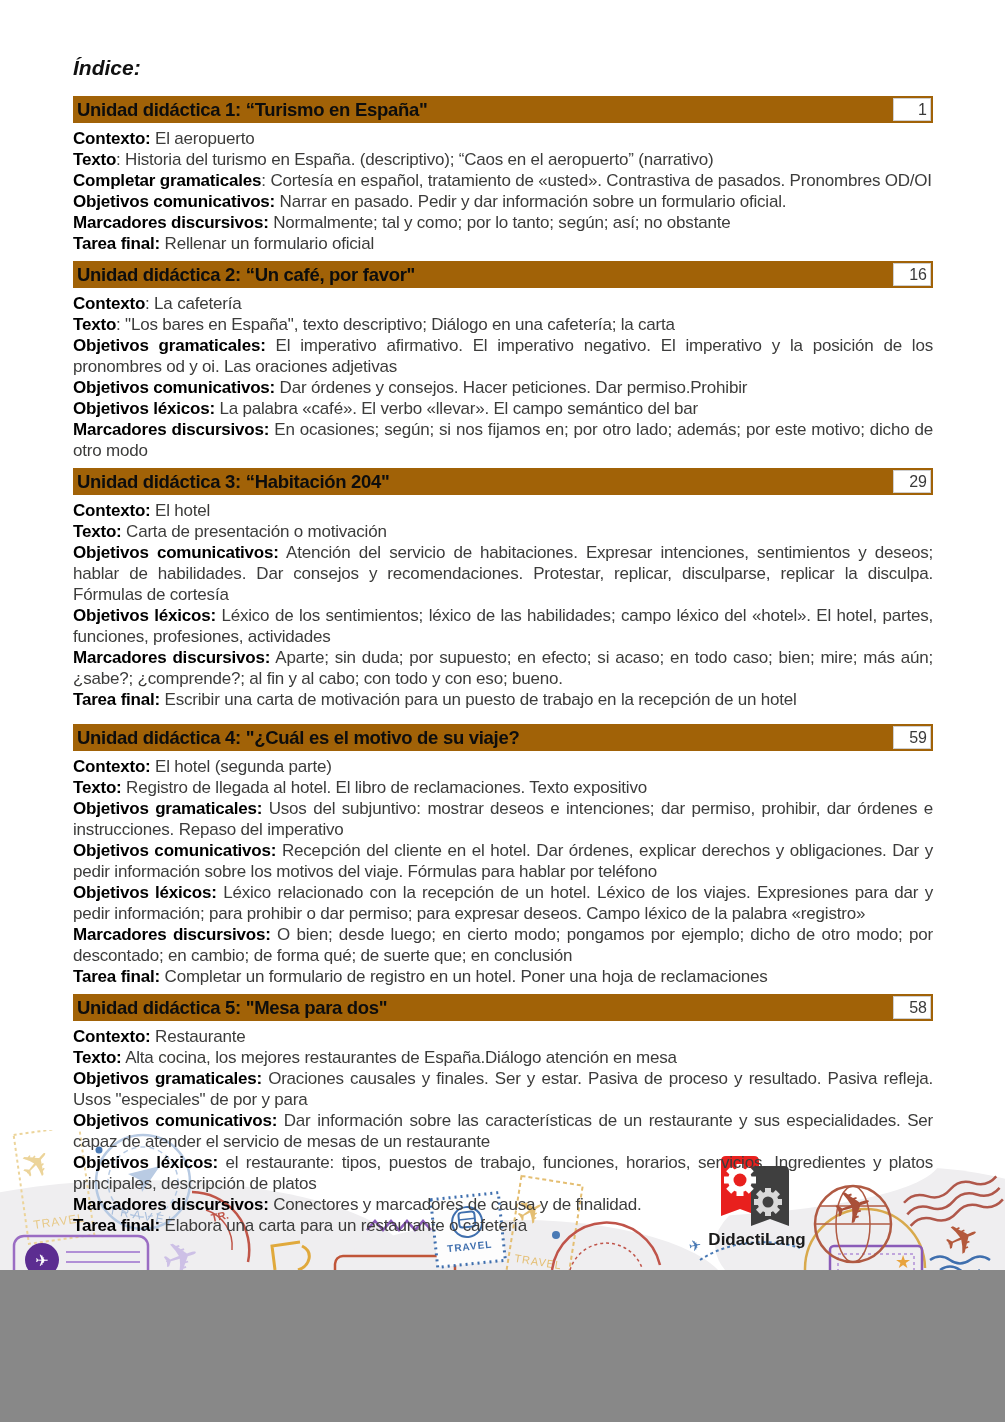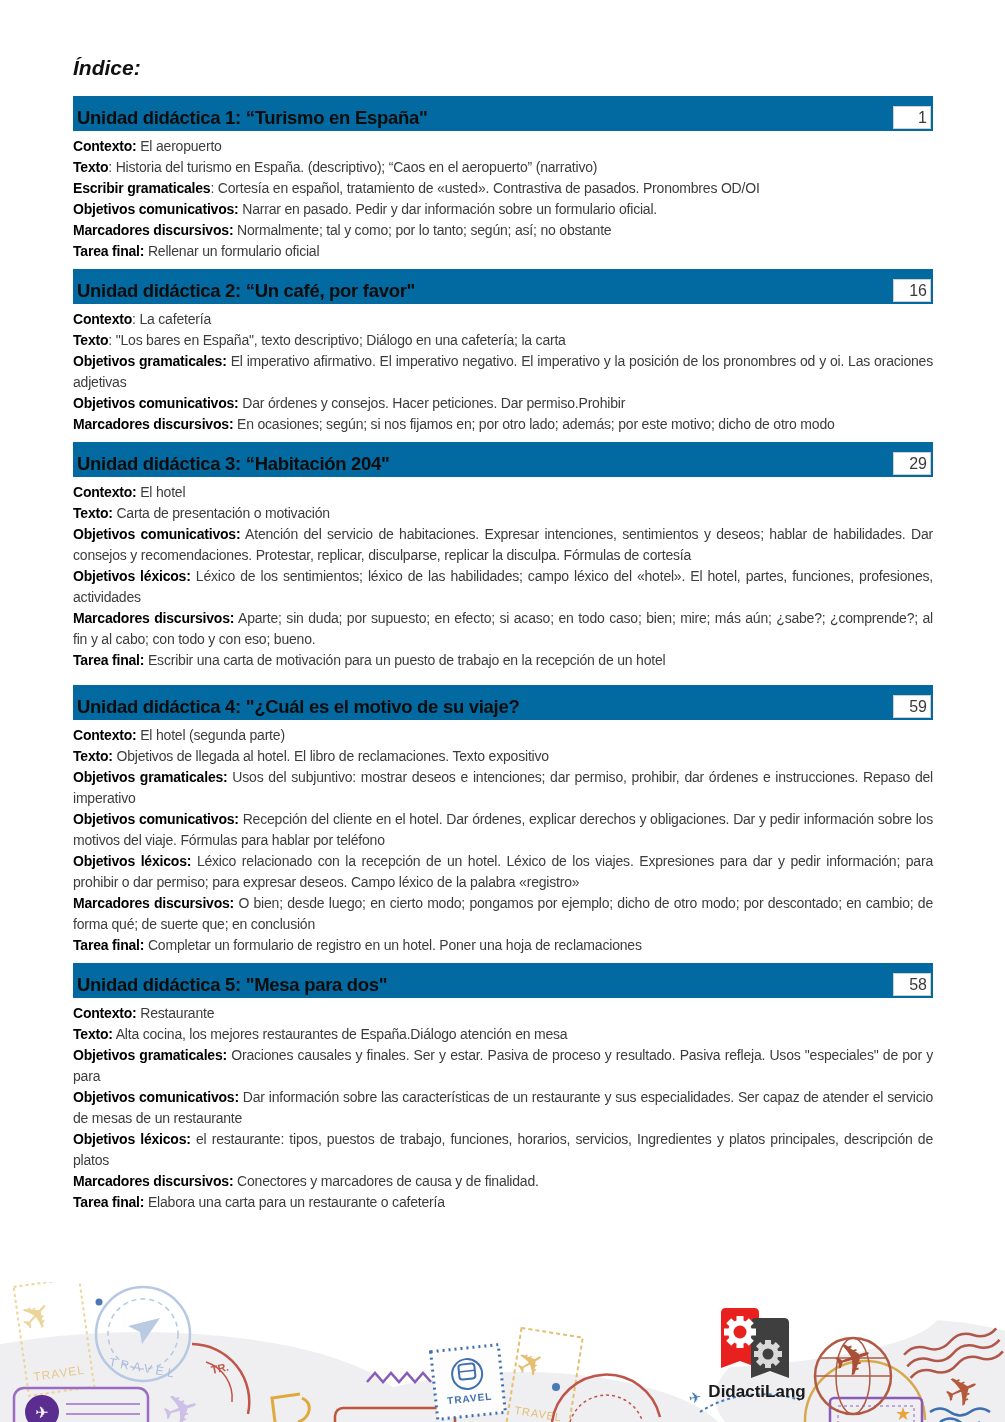--- a/index.html
+++ b/index.html
@@ -1,18 +1,18 @@
 <!DOCTYPE html>
 <html><head>
 <meta charset="utf-8">
 <style>
   html,body{margin:0;padding:0;background:#888;}
   .page{
     position:relative;
-    width:1005px;height:1422px;
+    width:1005px;height:1270px;
     background:#ffffff;
     font-family:"Liberation Sans", sans-serif;
     overflow:hidden;
     margin:0 auto;
   }
   .content{
     position:absolute;
     left:73px; top:56px;
     width:860px;
     z-index:2;
@@ -20,25 +20,25 @@
   .doc-title{
     font-size:21px;
     font-weight:bold;
     font-style:italic;
     color:#111;
     margin:0 0 16px 0;
   }
   .unit{margin-bottom:7px;}
   .unit.gap-before{margin-top:14px;}
   .unit-header{
-    background:#0369a1;
+    background:#a16207;
     display:flex;
     align-items:center;
     height:27px;
-    padding:8px 2px 0 4px;
+    padding:0 2px 0 4px;
     margin-bottom:5px;
   }
   .unit-title{
     flex:1;
     font-weight:700;
     font-size:18.5px;
     color:#0d0d0d;
     letter-spacing:-0.3px;
     white-space:nowrap;
   }
@@ -49,21 +49,21 @@
     height:21px;
     line-height:21px;
     text-align:right;
     padding-right:3px;
     font-size:16px;
     color:#3a3a3a;
     flex:0 0 auto;
   }
   .field{
     margin:0;
-    font-size:14px;
+    font-size:17px;
     line-height:21px;
     color:#3c3c3b;
     letter-spacing:-0.2px;
     text-align:justify;
   }
   .field strong{color:#000;font-weight:700;}
   .footer{
     position:absolute;
     left:0;bottom:0;
     width:1005px;height:140px;
@@ -80,35 +80,36 @@
   <div class="content">
     <p class="doc-title">Índice:</p>
 
     <section class="unit">
       <div class="unit-header">
         <span class="unit-title">Unidad didáctica 1: “Turismo en España"</span>
         <span class="page-num">1</span>
       </div>
       <p class="field"><strong>Contexto:</strong><span> El aeropuerto</span></p>
       <p class="field"><strong>Texto</strong><span>: Historia del turismo en España. (descriptivo); “Caos en el aeropuerto” (narrativo)</span></p>
-      <p class="field"><strong>Escribir gramaticales</strong><span>: Cortesía en español, tratamiento de «usted». Contrastiva de pasados. Pronombres OD/OI</span></p>
+      <p class="field"><strong>Completar gramaticales</strong><span>: Cortesía en español, tratamiento de «usted». Contrastiva de pasados. Pronombres OD/OI</span></p>
       <p class="field"><strong>Objetivos comunicativos:</strong><span> Narrar en pasado. Pedir y dar información sobre un formulario oficial.</span></p>
       <p class="field"><strong>Marcadores discursivos:</strong><span> Normalmente; tal y como; por lo tanto; según; así; no obstante</span></p>
       <p class="field"><strong>Tarea final:</strong><span> Rellenar un formulario oficial</span></p>
     </section>
 
     <section class="unit">
       <div class="unit-header">
         <span class="unit-title">Unidad didáctica 2: “Un café, por favor"</span>
         <span class="page-num">16</span>
       </div>
       <p class="field"><strong>Contexto</strong><span>: La cafetería</span></p>
       <p class="field"><strong>Texto</strong><span>: "Los bares en España", texto descriptivo; Diálogo en una cafetería; la carta</span></p>
       <p class="field"><strong>Objetivos gramaticales:</strong><span> El imperativo afirmativo. El imperativo negativo. El imperativo y la posición de los pronombres od y oi. Las oraciones adjetivas</span></p>
       <p class="field"><strong>Objetivos comunicativos:</strong><span> Dar órdenes y consejos. Hacer peticiones. Dar permiso.Prohibir</span></p>
+      <p class="field"><strong>Objetivos léxicos:</strong><span> La palabra «café». El verbo «llevar». El campo semántico del bar</span></p>
       <p class="field"><strong>Marcadores discursivos:</strong><span> En ocasiones; según; si nos fijamos en; por otro lado; además; por este motivo; dicho de otro modo</span></p>
     </section>
 
     <section class="unit">
       <div class="unit-header">
         <span class="unit-title">Unidad didáctica 3: “Habitación 204"</span>
         <span class="page-num">29</span>
       </div>
       <p class="field"><strong>Contexto:</strong><span> El hotel</span></p>
       <p class="field"><strong>Texto:</strong><span> Carta de presentación o motivación</span></p>
@@ -117,21 +118,21 @@
       <p class="field"><strong>Marcadores discursivos:</strong><span> Aparte; sin duda; por supuesto; en efecto; si acaso; en todo caso; bien; mire; más aún; ¿sabe?; ¿comprende?; al fin y al cabo; con todo y con eso; bueno.</span></p>
       <p class="field"><strong>Tarea final:</strong><span> Escribir una carta de motivación para un puesto de trabajo en la recepción de un hotel</span></p>
     </section>
 
     <section class="unit gap-before">
       <div class="unit-header">
         <span class="unit-title">Unidad didáctica 4: "¿Cuál es el motivo de su viaje?</span>
         <span class="page-num">59</span>
       </div>
       <p class="field"><strong>Contexto:</strong><span> El hotel (segunda parte)</span></p>
-      <p class="field"><strong>Texto:</strong><span> Objetivos de llegada al hotel. El libro de reclamaciones. Texto expositivo</span></p>
+      <p class="field"><strong>Texto:</strong><span> Registro de llegada al hotel. El libro de reclamaciones. Texto expositivo</span></p>
       <p class="field"><strong>Objetivos gramaticales:</strong><span> Usos del subjuntivo: mostrar deseos e intenciones; dar permiso, prohibir, dar órdenes e instrucciones. Repaso del imperativo</span></p>
       <p class="field"><strong>Objetivos comunicativos:</strong><span> Recepción del cliente en el hotel. Dar órdenes, explicar derechos y obligaciones. Dar y pedir información sobre los motivos del viaje. Fórmulas para hablar por teléfono</span></p>
       <p class="field"><strong>Objetivos léxicos:</strong><span> Léxico relacionado con la recepción de un hotel. Léxico de los viajes. Expresiones para dar y pedir información; para prohibir o dar permiso; para expresar deseos. Campo léxico de la palabra «registro»</span></p>
       <p class="field"><strong>Marcadores discursivos:</strong><span> O bien; desde luego; en cierto modo; pongamos por ejemplo; dicho de otro modo; por descontado; en cambio; de forma qué; de suerte que; en conclusión</span></p>
       <p class="field"><strong>Tarea final:</strong><span> Completar un formulario de registro en un hotel. Poner una hoja de reclamaciones</span></p>
     </section>
 
     <section class="unit">
       <div class="unit-header">
         <span class="unit-title">Unidad didáctica 5: "Mesa para dos"</span>

